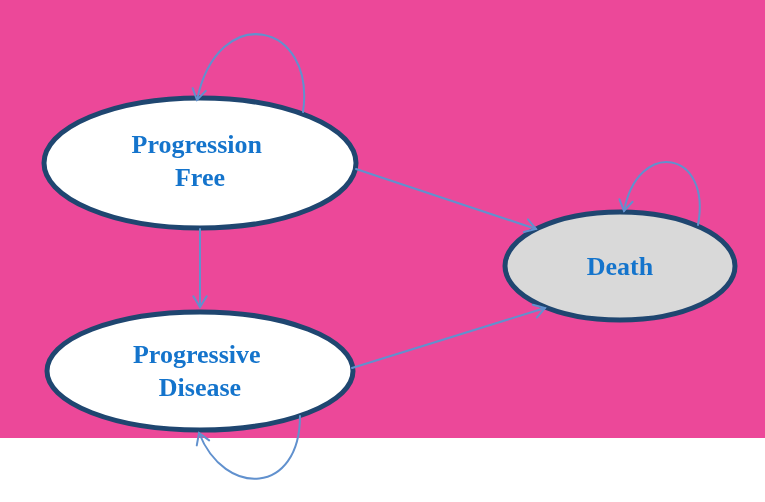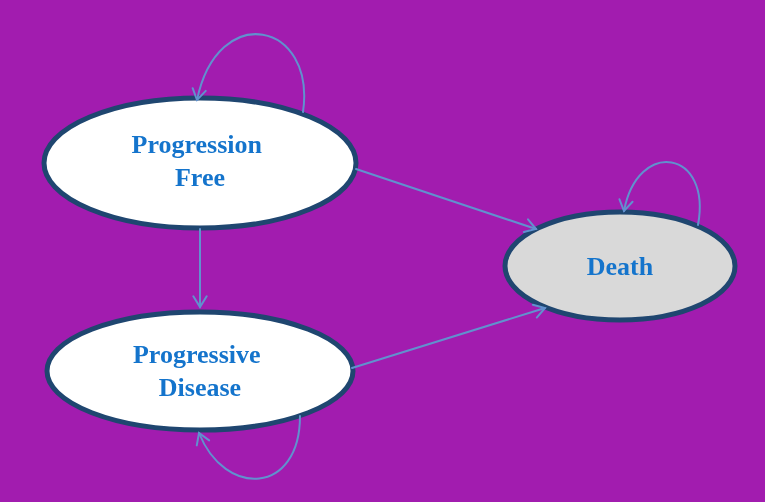--- a/index.html
+++ b/index.html
@@ -7,22 +7,22 @@
     padding: 0;
     background: #ffffff;
     width: 765px;
     height: 502px;
     overflow: hidden;
     font-family: "Liberation Serif", serif;
   }
   .diagram-wrap {
     position: relative;
     width: 765px;
-    height: 502px;
-    background: #a21caf;
+    height: 438px;
+    background: #ec4899;
     text-align: right;
   }
   svg { display: block; }
   .node-ellipse {
     stroke-width: 5px;
   }
   .arrow {
     fill: none;
     stroke-width: 2px;
     stroke-linecap: round;

